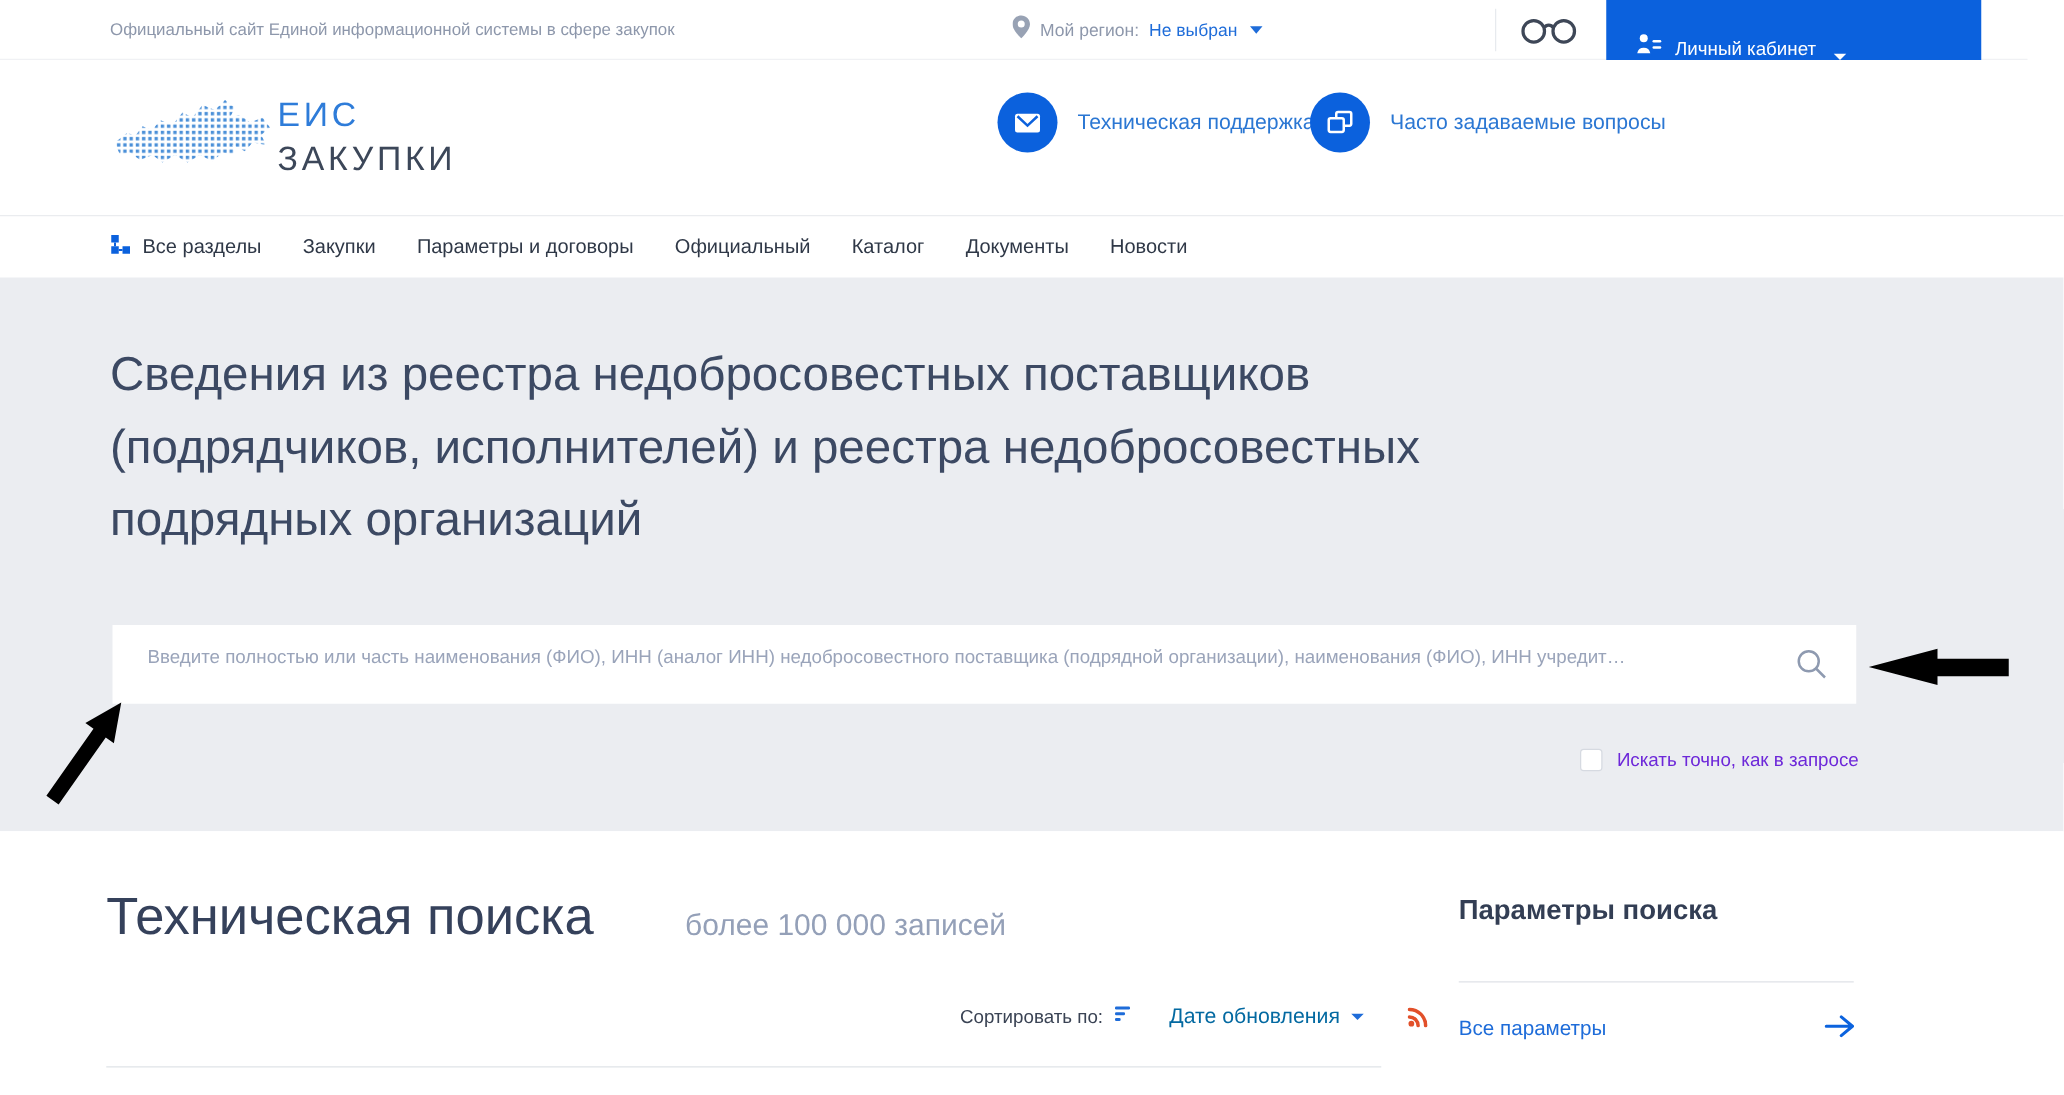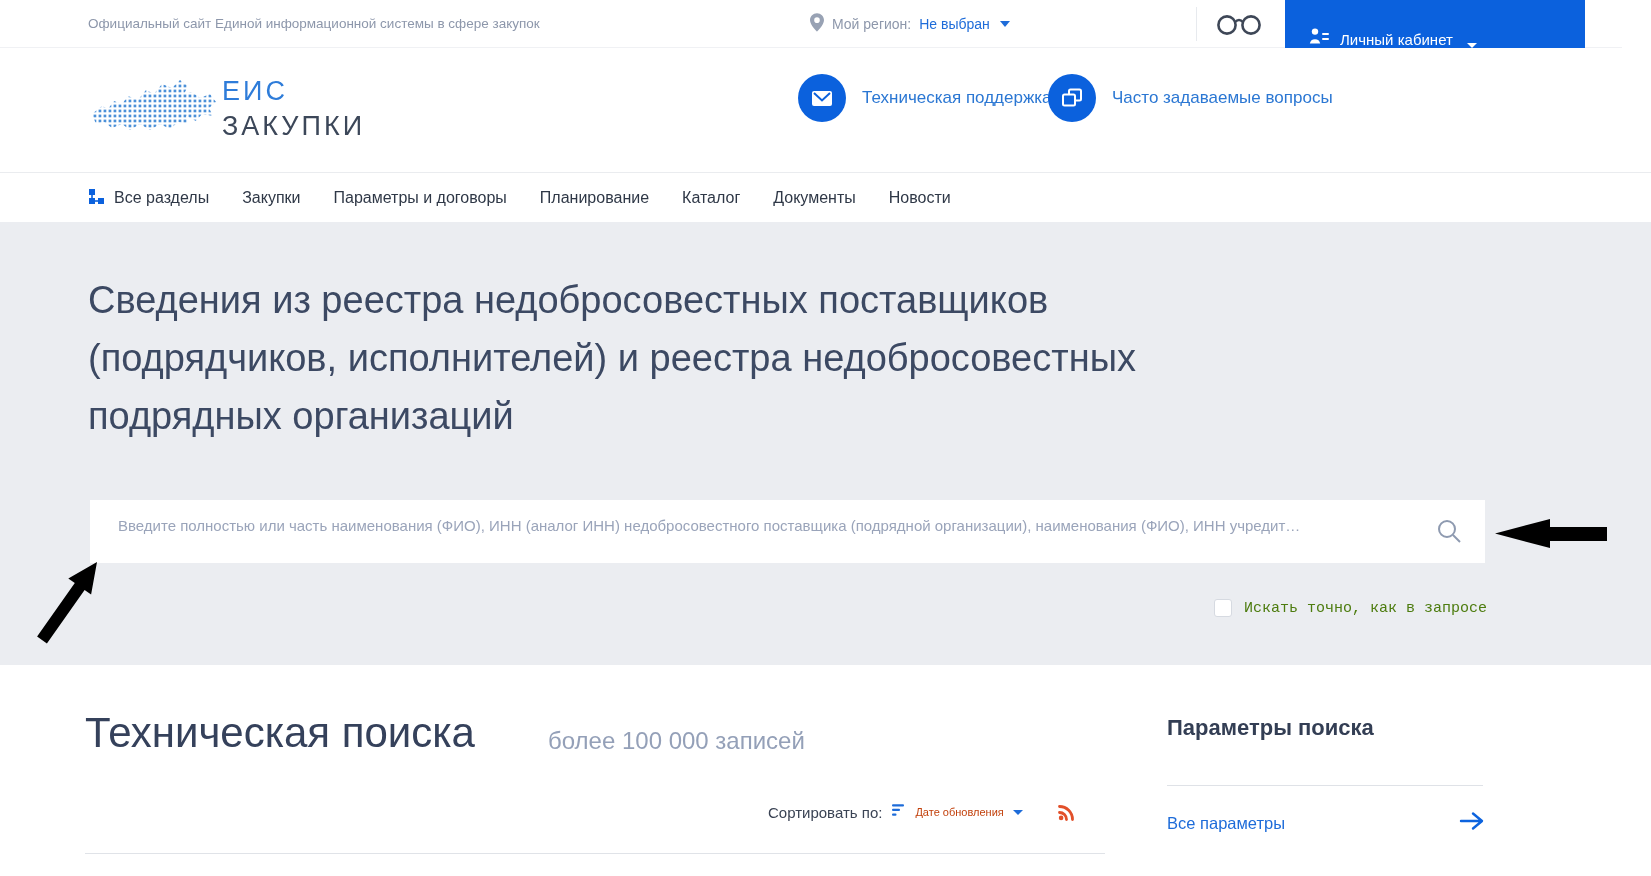--- a/index.html
+++ b/index.html
@@ -41,30 +41,30 @@
   
   .hero { position:absolute; left:0; top:222px; width:1651px; height:443px; background:var(--hero_bg,#ebedf1); }
   .hero-title { position:absolute; left:88px; top:49px; font-size:38px; line-height:58px; font-weight:400; color:var(--heading_dark,#3c4963); }
   .hero-title span { display:block; }
   .search-box { position:absolute; left:90px; top:278px; width:1395px; height:63px; background:#fff; }
   .search-input { width:100%; height:100%; border:none; outline:none; padding:0 70px 12px 28px; font-size:15px; font-family:"Liberation Sans", sans-serif; color:#333b4c; background:transparent; }
   .search-input::placeholder { color:#9aa4ba; opacity:1; }
   .search-glass { position:absolute; right:22px; top:18px; width:27px; height:27px; cursor:pointer; }
   .exact-row { position:absolute; top:377px; right:164px; display:flex; align-items:center; gap:12px; }
   .checkbox { width:18px; height:18px; background:#fff; border:1px solid #d6dae1; border-radius:3px; cursor:pointer; }
-  .exact-label { font-size:15px; color:#4d7c0f;font-family:Liberation Mono, monospace; }
+  .exact-label { font-size:15px; color:#6d28d9; }
   .annot { position:absolute; pointer-events:none; }
 
   
   .results { position:absolute; left:0; top:665px; width:1651px; height:211px; background:#fff; }
   .results-title { position:absolute; left:85px; top:44px; font-size:42px; font-weight:400; color:#35415b; }
   .results-count { position:absolute; left:548px; top:62px; font-size:24px; color:var(--muted_gray,#94a0b8); }
   .sort-row { position:absolute; left:768px; top:138px; display:flex; align-items:center; gap:9px; }
   .sort-label { font-size:15px; color:#3a4354; }
-  .sort-value { font-size:11px; color:#c2410c; font-weight:500; cursor:pointer; }
+  .sort-value { font-size:17px; color:#0369a1; font-weight:500; cursor:pointer;margin-left:20px; }
   .sort-row .caret-down { color:#1e6cd9; border-top-width:5px; cursor:pointer; }
   .rss-btn { margin-left:26px; cursor:pointer; display:flex; }
   .main-divider { position:absolute; left:85px; top:188px; width:1020px; height:1px; background:#e0e3e8; }
   .params-title { position:absolute; left:1167px; top:50px; font-size:22px; font-weight:700; color:#333e54; }
   .params-divider { position:absolute; left:1167px; top:120px; width:316px; height:1px; background:#dfe2e7; }
   .all-params { position:absolute; left:1167px; top:146px; width:318px; display:flex; align-items:center; justify-content:space-between; cursor:pointer; }
   .all-params-label { font-size:16.5px; color:#1e6cd9; }
 </style>
 </head>
 <body>
@@ -159,21 +159,21 @@
             <rect x="1" y="10" width="6" height="6" fill="#0b61dd"></rect>
             <rect x="10" y="10" width="6" height="6" fill="#0b61dd"></rect>
             <rect x="3.2" y="7" width="1.6" height="3" fill="#0b61dd"></rect>
             <rect x="7" y="12.2" width="3" height="1.6" fill="#0b61dd"></rect>
           </svg>
         </span>
         <span>Все разделы</span>
       </div>
       <div class="nav-item">Закупки</div>
       <div class="nav-item">Параметры и договоры</div>
-      <div class="nav-item">Планирование</div>
+      <div class="nav-item">Официальный</div>
       <div class="nav-item">Каталог</div>
       <div class="nav-item">Документы</div>
       <div class="nav-item">Новости</div>
     </div>
   </div>
 
   <div class="hero">
     <h1 class="hero-title">
       <span>Сведения из реестра недобросовестных поставщиков</span>
       <span>(подрядчиков, исполнителей) и реестра недобросовестных</span>

